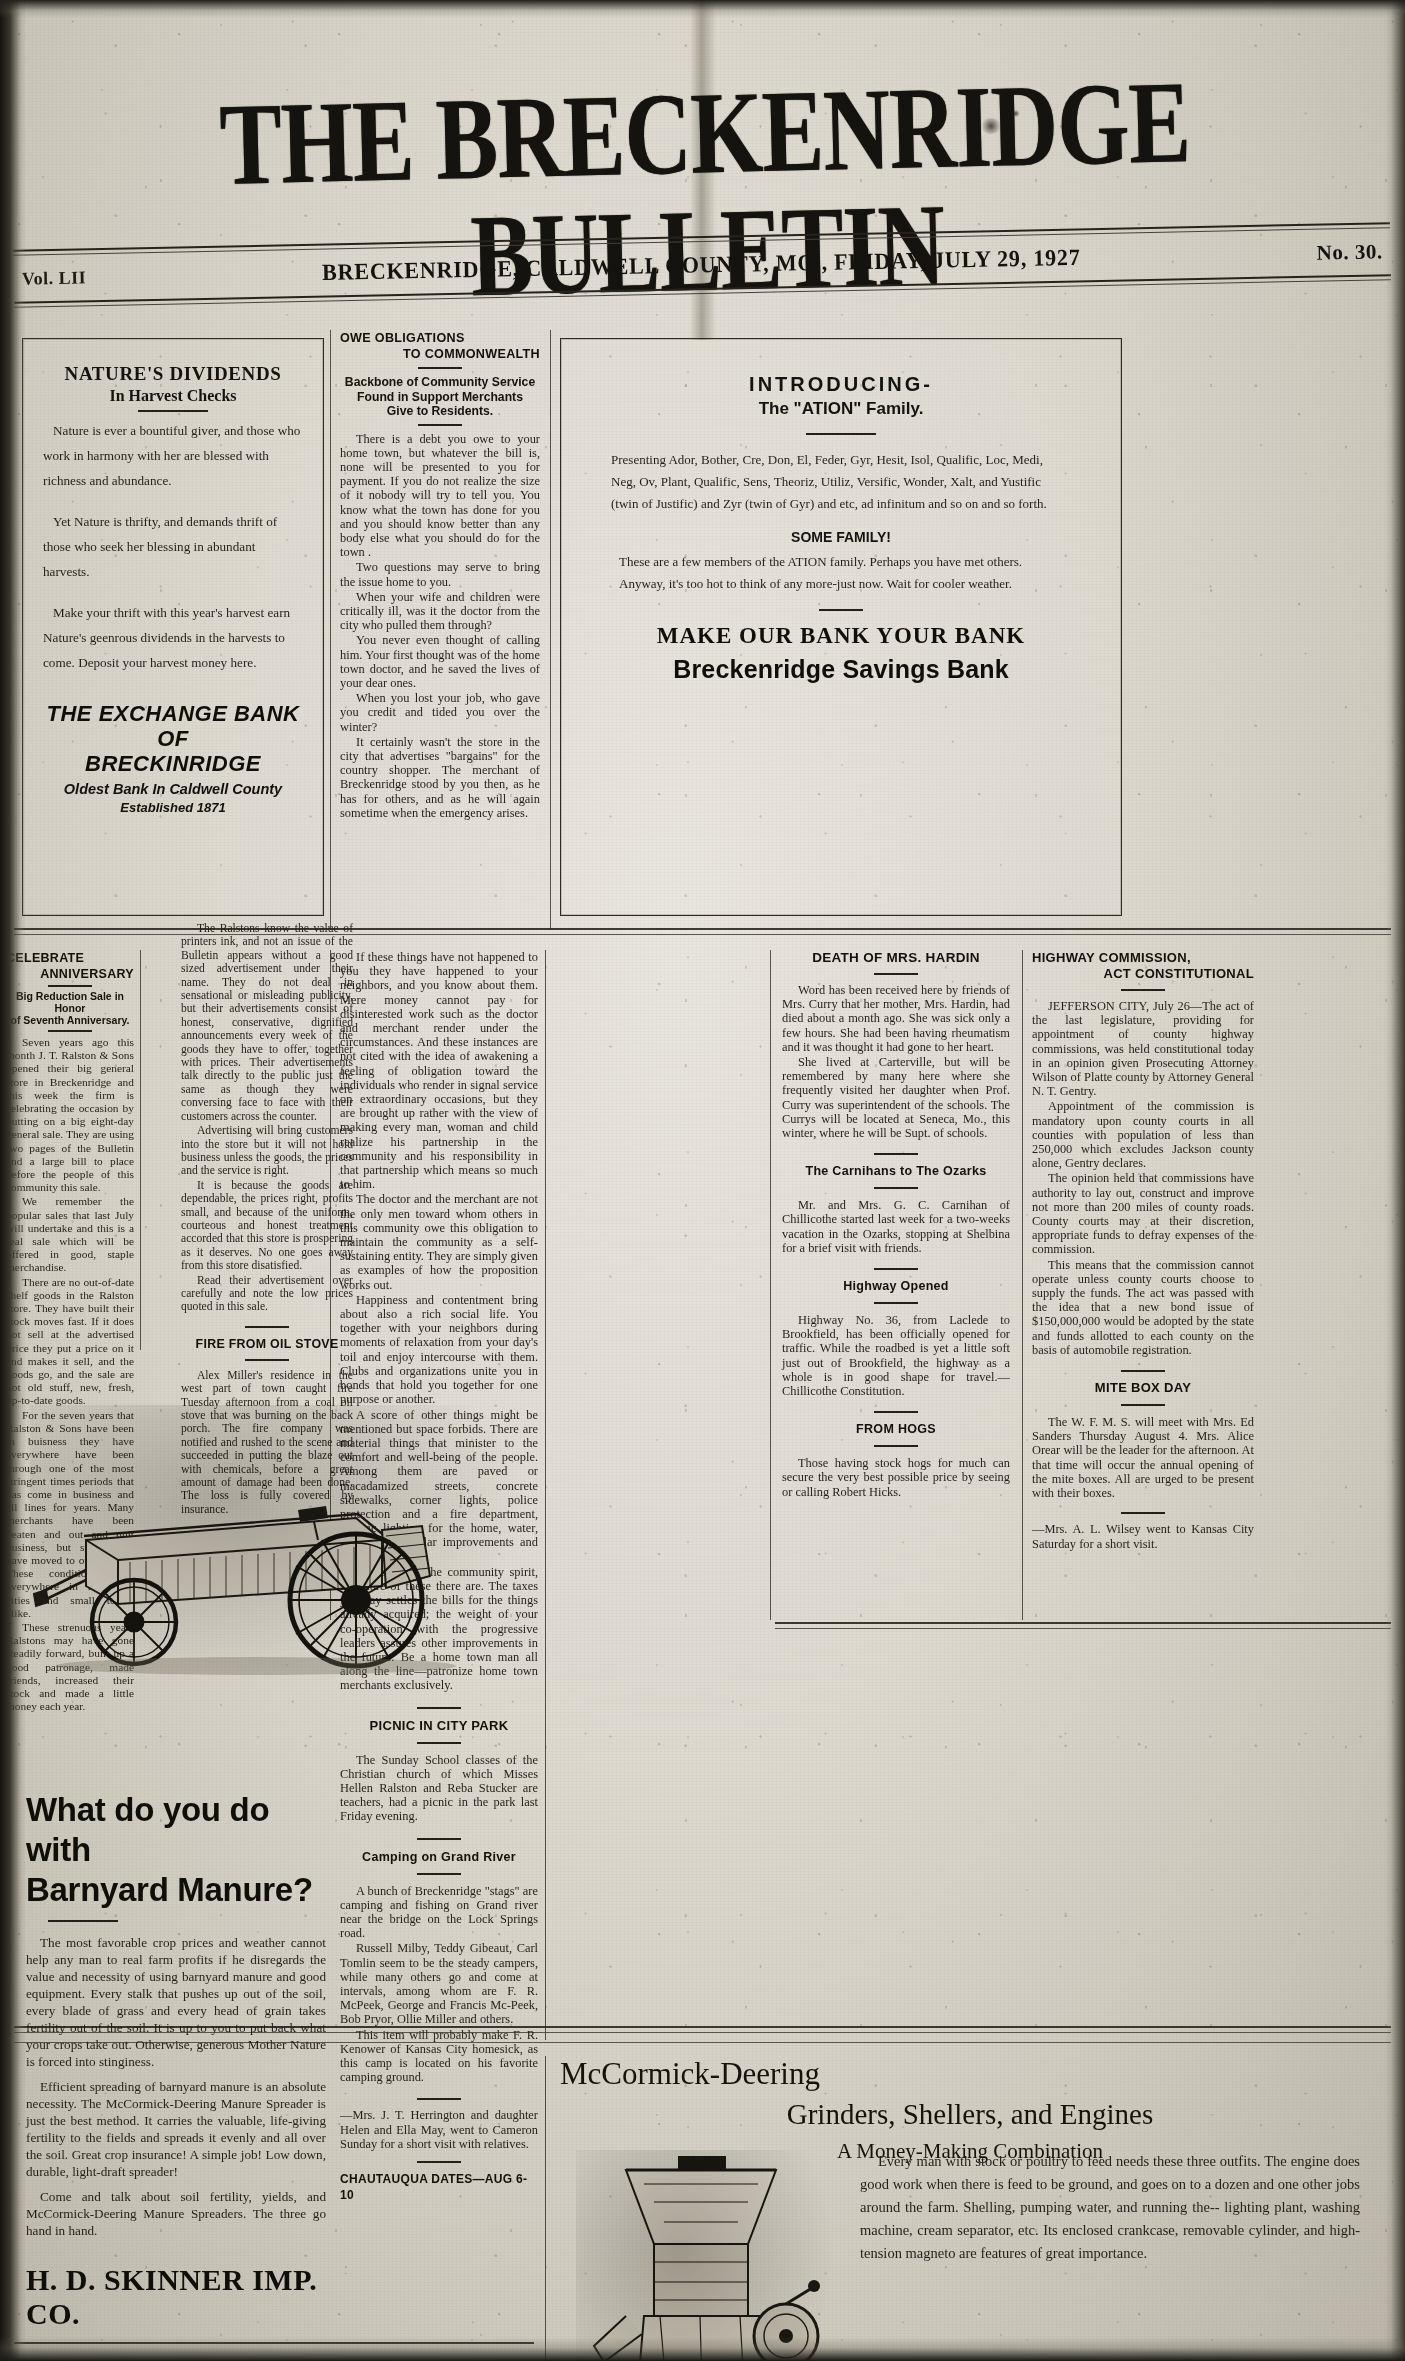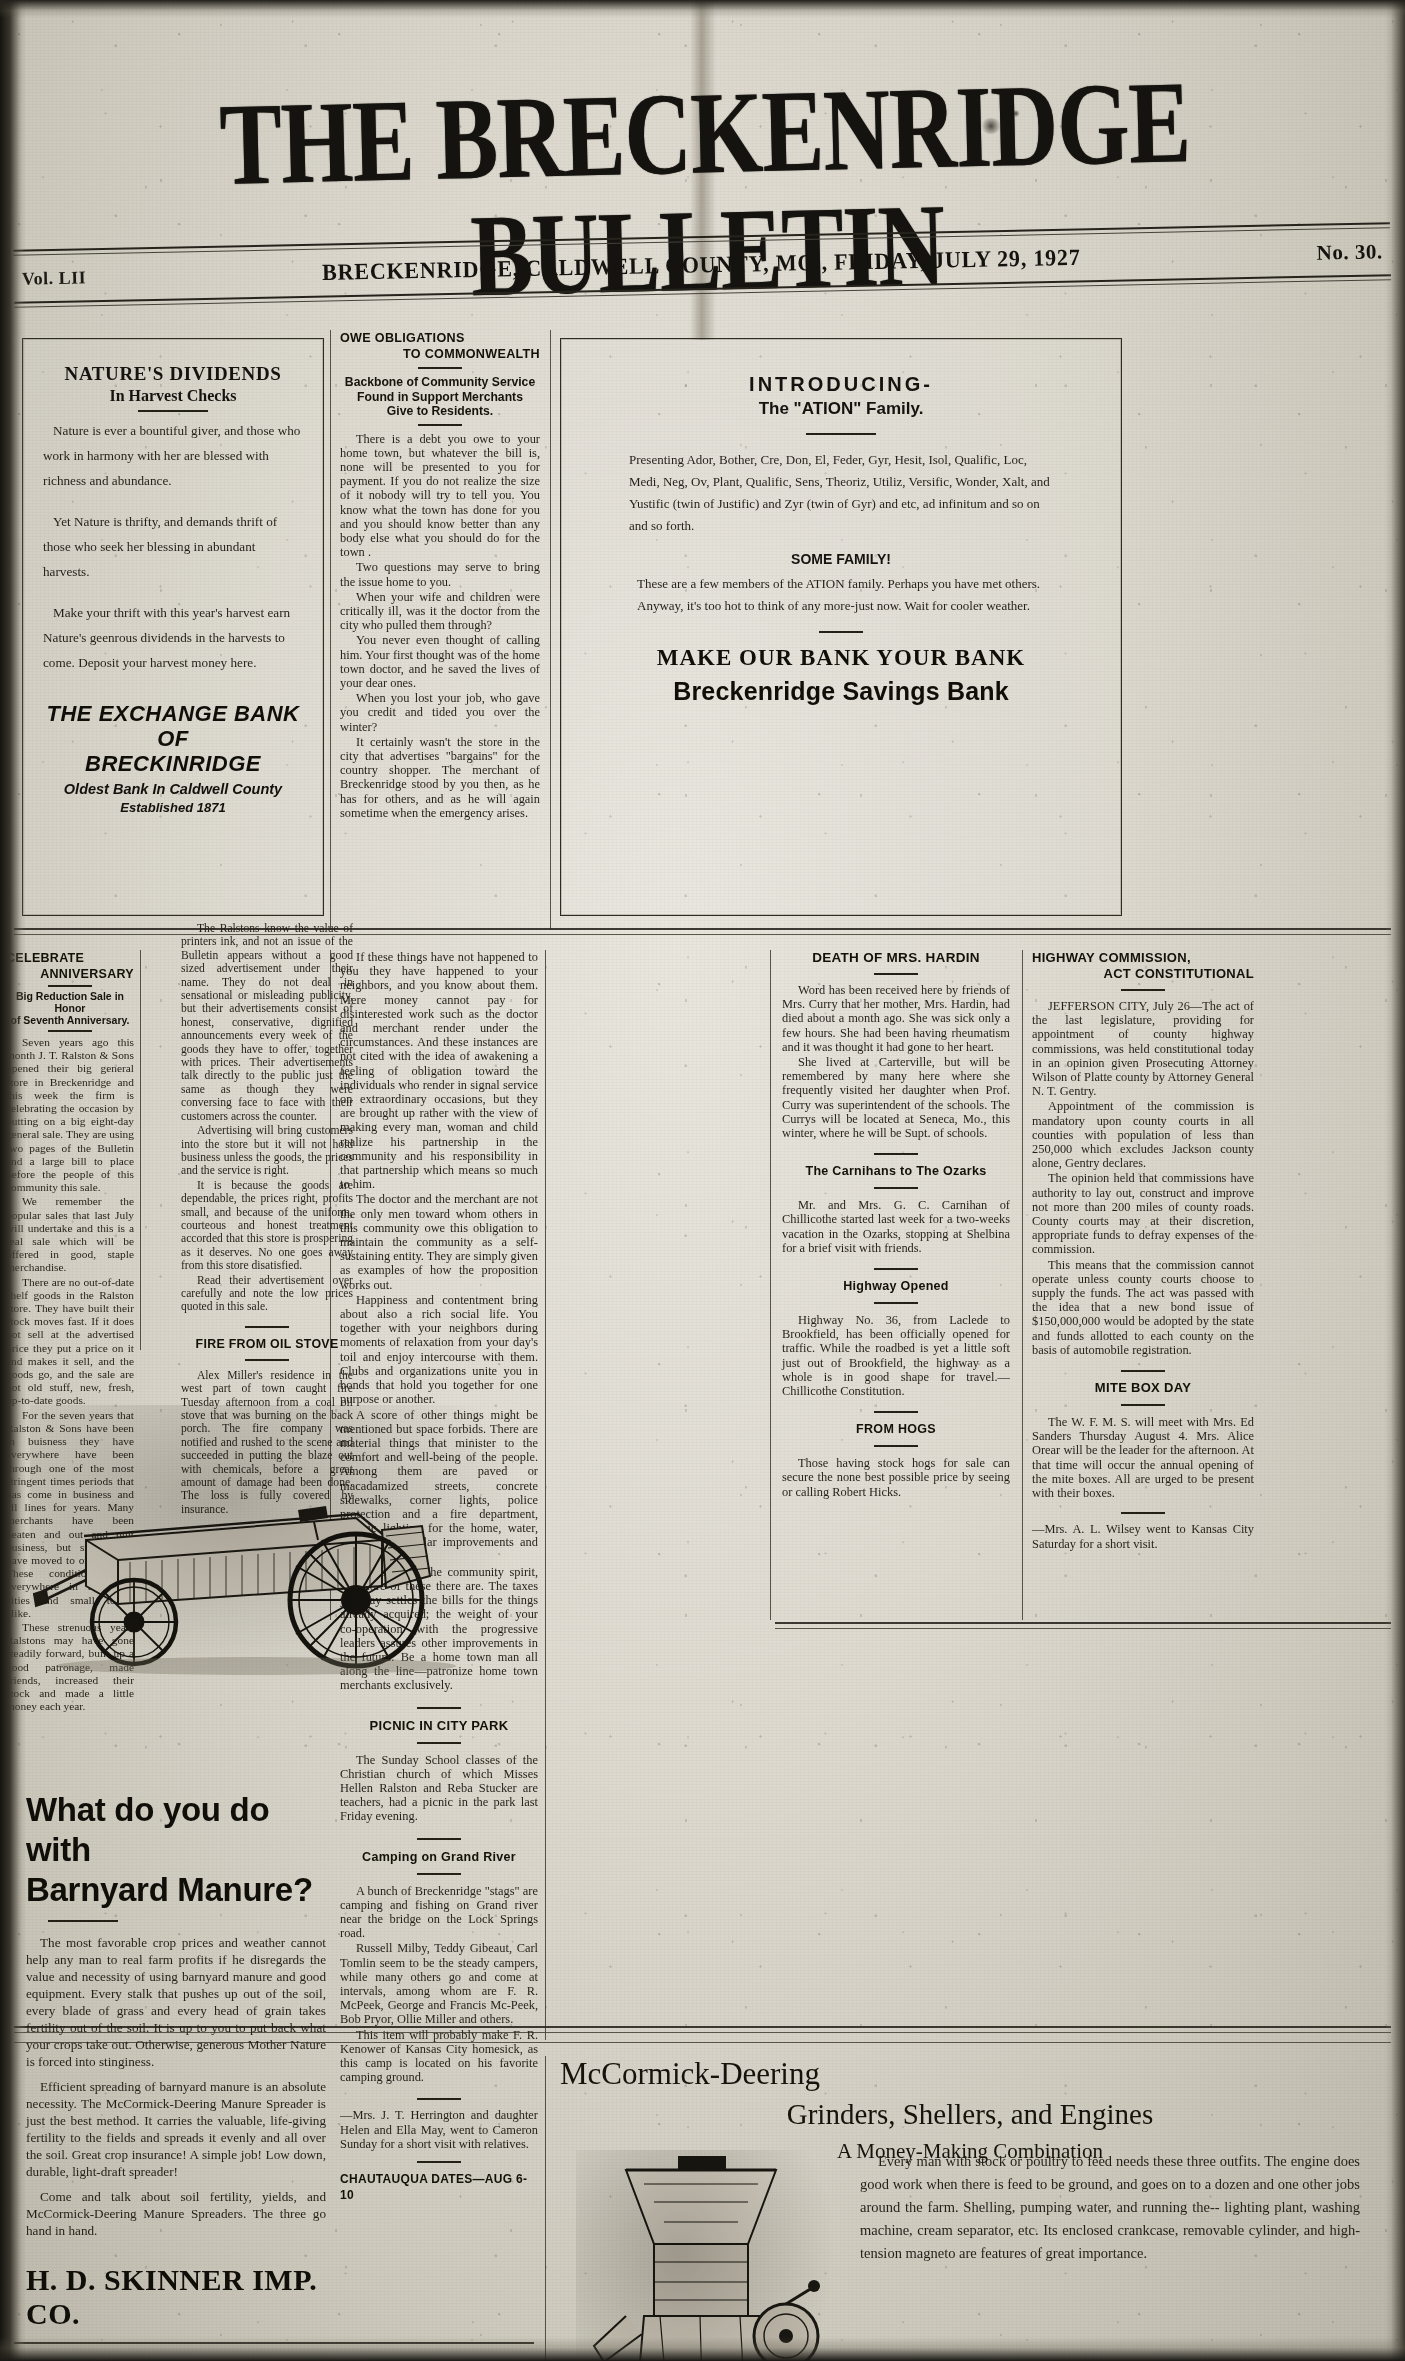--- a/index.html
+++ b/index.html
@@ -298,21 +298,21 @@
       <div class="dash"></div>
       <p>There is a debt you owe to your home town, but whatever the bill is, none will be presented to you for payment. If you do not realize the size of it nobody will try to tell you. You know what the town has done for you and you should know better than any body else what you should do for the town .</p>
       <p>Two questions may serve to bring the issue home to you.</p>
       <p>When your wife and children were critically ill, was it the doctor from the city who pulled them through?</p>
       <p>You never even thought of calling him. Your first thought was of the home town doctor, and he saved the lives of your dear ones.</p>
       <p>When you lost your job, who gave you credit and tided you over the winter?</p>
       <p>It certainly wasn't the store in the city that advertises "bargains" for the country shopper. The merchant of Breckenridge stood by you then, as he has for others, and as he will again sometime when the emergency arises.</p>
     </div>
 
     <div class="boxad ation" style="left:560px;top:8px;width:560px;height:576px;">
-      <div class="inner" style="padding:34px 46px;">
+      <div class="inner" style="padding:34px 28px;">
         <div class="t1">INTRODUCING-</div>
         <div class="t2">The "ATION" Family.</div>
         <div class="dash wide" style="margin:14px auto 14px;"></div>
         <div class="body" style="padding:0 22px;">Presenting Ador, Bother, Cre, Don, El, Feder, Gyr, Hesit, Isol, Qualific, Loc, Medi, Neg, Ov, Plant, Qualific, Sens, Theoriz, Utiliz, Versific, Wonder, Xalt, and Yustific (twin of Justific) and Zyr (twin of Gyr) and etc, ad infinitum and so on and so forth.</div>
         <div class="somefam" style="margin-top:14px;">SOME FAMILY!</div>
         <div class="body" style="padding:0 30px;">These are a few members of the ATION family. Perhaps you have met others. Anyway, it's too hot to think of any more-just now. Wait for cooler weather.</div>
         <div class="dash" style="margin:14px auto 12px;"></div>
         <div class="make">MAKE OUR BANK YOUR BANK</div>
         <div class="bsb">Breckenridge Savings Bank</div>
       </div>
@@ -374,21 +374,21 @@
       <div class="hl" style="font-size:12.5px;">The Carnihans to The Ozarks</div>
       <div class="dash" style="margin:8px auto 9px;"></div>
       <p>Mr. and Mrs. G. C. Carnihan of Chillicothe started last week for a two-weeks vacation in the Ozarks, stopping at Shelbina for a brief visit with friends.</p>
       <div class="dash" style="margin:13px auto 8px;"></div>
       <div class="hl" style="font-size:12.5px;">Highway Opened</div>
       <div class="dash" style="margin:8px auto 9px;"></div>
       <p>Highway No. 36, from Laclede to Brookfield, has been officially opened for traffic. While the roadbed is yet a little soft just out of Brookfield, the highway as a whole is in good shape for travel.—Chillicothe Constitution.</p>
       <div class="dash" style="margin:13px auto 8px;"></div>
       <div class="hl" style="font-size:12.5px;">FROM HOGS</div>
       <div class="dash" style="margin:8px auto 9px;"></div>
-      <p>Those having stock hogs for sale can secure the none best possible price by seeing or calling Robert Hicks.</p>
+      <p>Those having stock hogs for much can secure the very best possible price by seeing or calling Robert Hicks.</p>
     </div>
 
     <div class="col news" style="left:1032px;top:620px;width:222px;">
       <div class="hl left" style="font-size:13px;">HIGHWAY COMMISSION,</div>
       <div class="hl" style="font-size:13px;text-align:right;">ACT CONSTITUTIONAL</div>
       <div class="dash" style="margin:7px auto 8px;"></div>
       <p>JEFFERSON CITY, July 26—The act of the last legislature, providing for appointment of county highway commissions, was held constitutional today in an opinion given Prosecuting Attorney Wilson of Platte county by Attorney General N. T. Gentry.</p>
       <p>Appointment of the commission is mandatory upon county courts in all counties with population of less than 250,000 which excludes Jackson county alone, Gentry declares.</p>
       <p>The opinion held that commissions have authority to lay out, construct and improve not more than 200 miles of county roads. County courts may at their discretion, appropriate funds to defray expenses of the commission.</p>
       <p>This means that the commission cannot operate unless county courts choose to supply the funds. The act was passed with the idea that a new bond issue of $150,000,000 would be adopted by the state and funds allotted to each county on the basis of automobile registration.</p>

